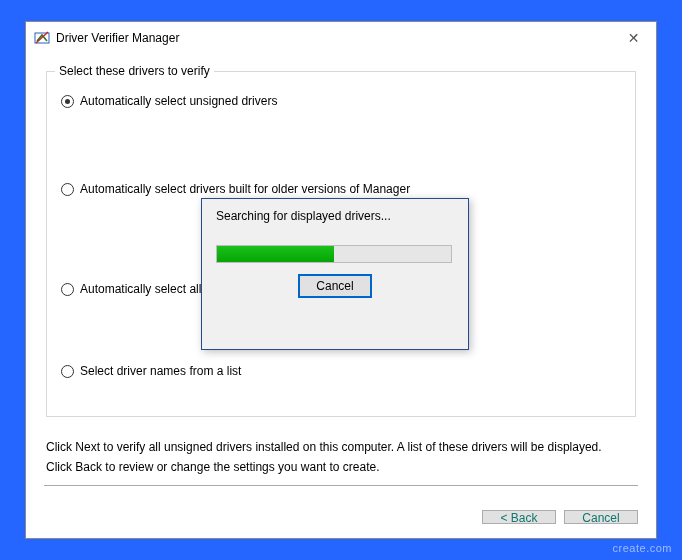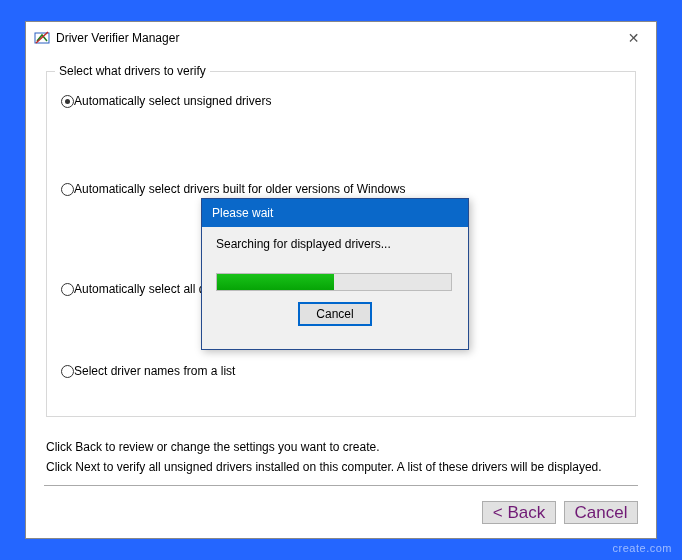--- a/index.html
+++ b/index.html
@@ -61,20 +61,21 @@
       position: absolute;
       top: -8px;
       left: 8px;
       background: #ffffff;
       padding: 0 4px;
       color: #000;
     }
     .radio-row {
       display: flex;
       align-items: center;
+      gap: 6px;
       color: #000;
     }
     .radio-row.r1 { margin-top: 4px; }
     .radio-row.r2 { margin-top: 74px; }
     .radio-row.r3 { margin-top: 86px; }
     .radio-row.r4 { margin-top: 68px; }
     .radio-outer {
       width: 13px;
       height: 13px;
       border: 1px solid #333;
@@ -105,26 +106,26 @@
     }
     .footer-btns {
       position: absolute;
       bottom: 14px;
       right: 18px;
       display: flex;
       gap: 8px;
     }
     .btn {
       min-width: 74px;
-      height: 23px;
+      height: 14px;
       background: #e1e1e1;
       border: 1px solid #adadad;
-      color: #701a75;
+      color: #0f766e;
       font-family: inherit;
-      font-size: 17px;
+      font-size: 12px;
       cursor: default;
     }
     
     .dialog {
       position: absolute;
       left: 201px;
       top: 198px;
       width: 268px;
       height: 152px;
       background: #f0f0f0;
@@ -197,62 +198,59 @@
       </svg>
     </span>
     <span class="titlebar-title">Driver Verifier Manager</span>
     <div class="close-btn">
       <span>✕</span>
     </div>
   </div>
 
   <div class="content">
     <div class="groupbox">
-      <span class="groupbox-title">Select what drivers to verify</span>
+      <span class="groupbox-title">Select these drivers to verify</span>
 
       <div class="radio-row r1">
         <span class="radio-outer">
             <span class="radio-inner"></span>
           </span>
         <span>Automatically select unsigned drivers</span>
       </div>
 
       <div class="radio-row r2">
         <span class="radio-outer"></span>
-        <span>Automatically select drivers built for older versions of Windows</span>
+        <span>Automatically select drivers built for older versions of Manager</span>
       </div>
 
       <div class="radio-row r3">
         <span class="radio-outer"></span>
         <span>Automatically select all drivers installed on this computer</span>
       </div>
 
       <div class="radio-row r4">
         <span class="radio-outer"></span>
         <span>Select driver names from a list</span>
       </div>
     </div>
 
     <div class="hint-text">
+      <div>Click Next to verify all unsigned drivers installed on this computer. A list of these drivers will be displayed.</div>
       <div>Click Back to review or change the settings you want to create.</div>
-      <div>Click Next to verify all unsigned drivers installed on this computer. A list of these drivers will be displayed.</div>
     </div>
   </div>
 
   <div class="footer-sep"></div>
   <div class="footer-btns">
     <button class="btn">&lt; Back</button>
     <button class="btn">Cancel</button>
   </div>
 </div>
 
 <div class="dialog">
-  <div class="dialog-title">
-    <span>Please wait</span>
-  </div>
   <div class="dialog-body">
     <div>Searching for displayed drivers...</div>
     <div class="progress-outer">
       <div class="progress-fill" style="width:50%"></div>
     </div>
     <div class="dialog-btn-row">
       <button class="dialog-btn">Cancel</button>
     </div>
   </div>
 </div>

